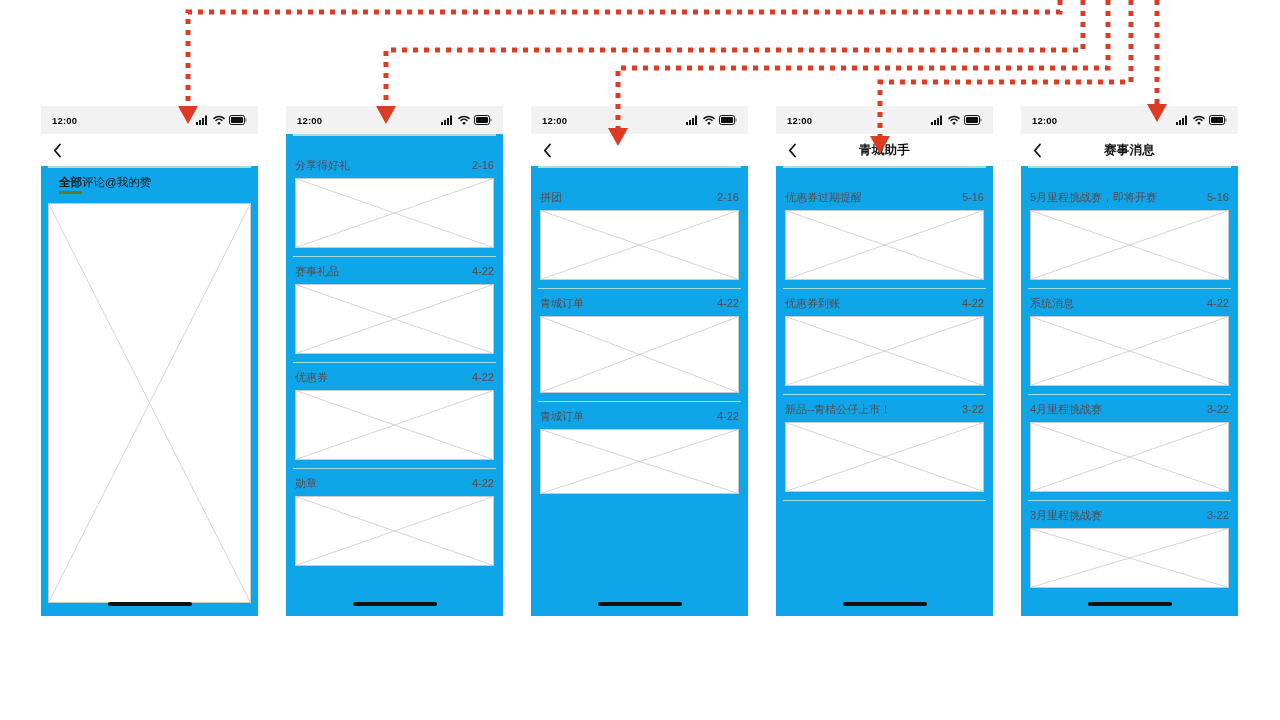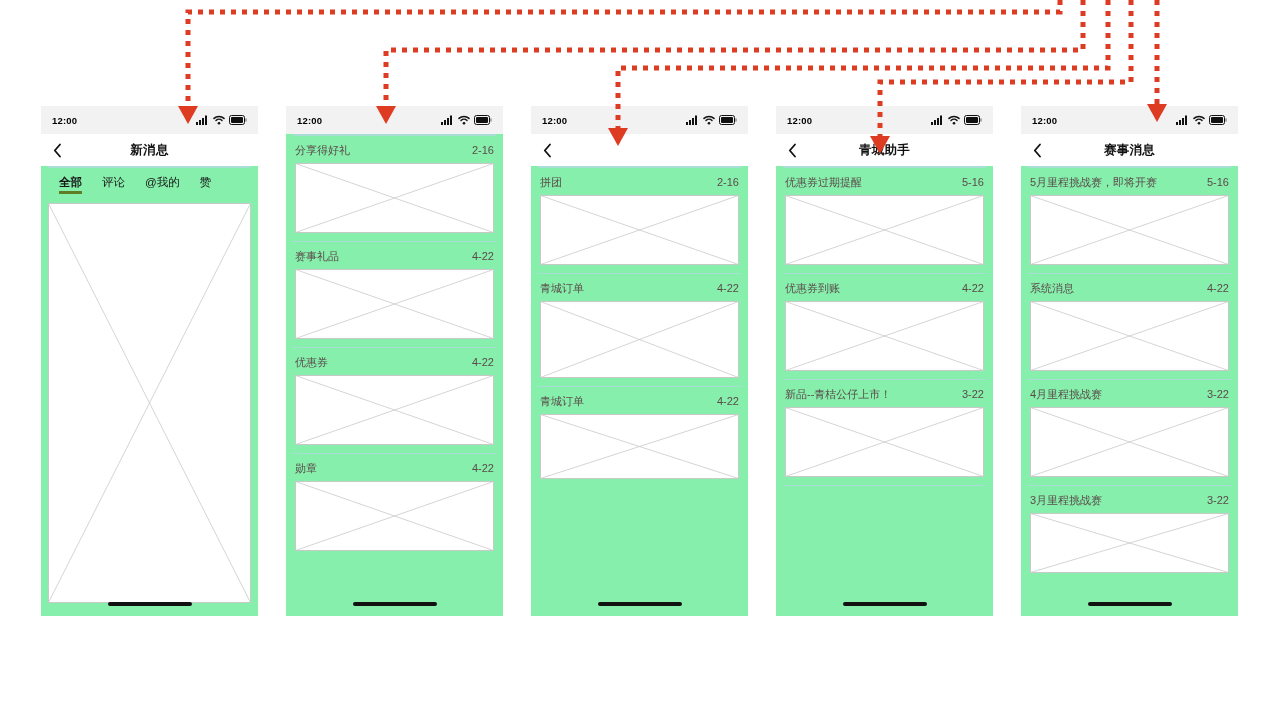--- a/index.html
+++ b/index.html
@@ -17,21 +17,21 @@
     width: 1280px; height: 720px;
     pointer-events: none;
     z-index: 5;
   }
 
   
   .phone {
     position: absolute;
     width: 217px;
     height: 510px;
-    background: #86efac;
+    background: #0ea5e9;
     overflow: hidden;
     z-index: 1;
   }
 
   
   .statusbar {
     height: 28px;
     background: #f2f2f2;
     display: flex;
     align-items: center;
@@ -75,21 +75,20 @@
   .rule {
     height: 1.5px;
     background: #a9ded7;
     margin: 0 7px;
   }
 
   
   .tabrow {
     display: flex;
     align-items: center;
-    gap: 20px;
     padding: 7px 0 4px 18px;
   }
   .tab {
     font-size: 11.5px;
     color: #161616;
     position: relative;
     padding-bottom: 3px;
     cursor: pointer;
     white-space: nowrap;
   }
@@ -102,21 +101,21 @@
     background: #5f7d23;
   }
 
   
   .bigbox {
     margin: 6px 7px 0 7px;
     height: 400px;
   }
 
   
-  .msglist { padding-top: 0; }
+  .msglist { padding-top: 15px; }
   .msg-item { padding: 0; }
   .msg-head {
     display: flex;
     align-items: baseline;
     justify-content: space-between;
     padding: 7px 9px 5px 9px;
   }
   .msg-title {
     font-size: 11px;
     color: #5b4a4a;
@@ -197,21 +196,20 @@
               <rect x="16.2" y="3.3" width="1.6" height="3.4" rx="0.7" fill="#999"></rect>
             </svg>
           </span>
         </div>
         <div class="navbar">
           <span class="back-btn">
             <svg width="9" height="15" viewBox="0 0 9 15">
               <polyline points="7,1.5 1.8,7.5 7,13.5" fill="none" stroke="#111" stroke-width="1.8" stroke-linecap="round" stroke-linejoin="round"></polyline>
             </svg>
           </span>
-          <span class="nav-title">新消息</span>
         </div>
         <div class="rule"></div>
         <div class="tabrow">
           <span class="tab active">全部</span>
           <span class="tab">评论</span>
           <span class="tab">@我的</span>
           <span class="tab">赞</span>
         </div>
         <div class="bigbox">
           <svg class="xbox" height="400" viewBox="0 0 200 400" preserveAspectRatio="none">

